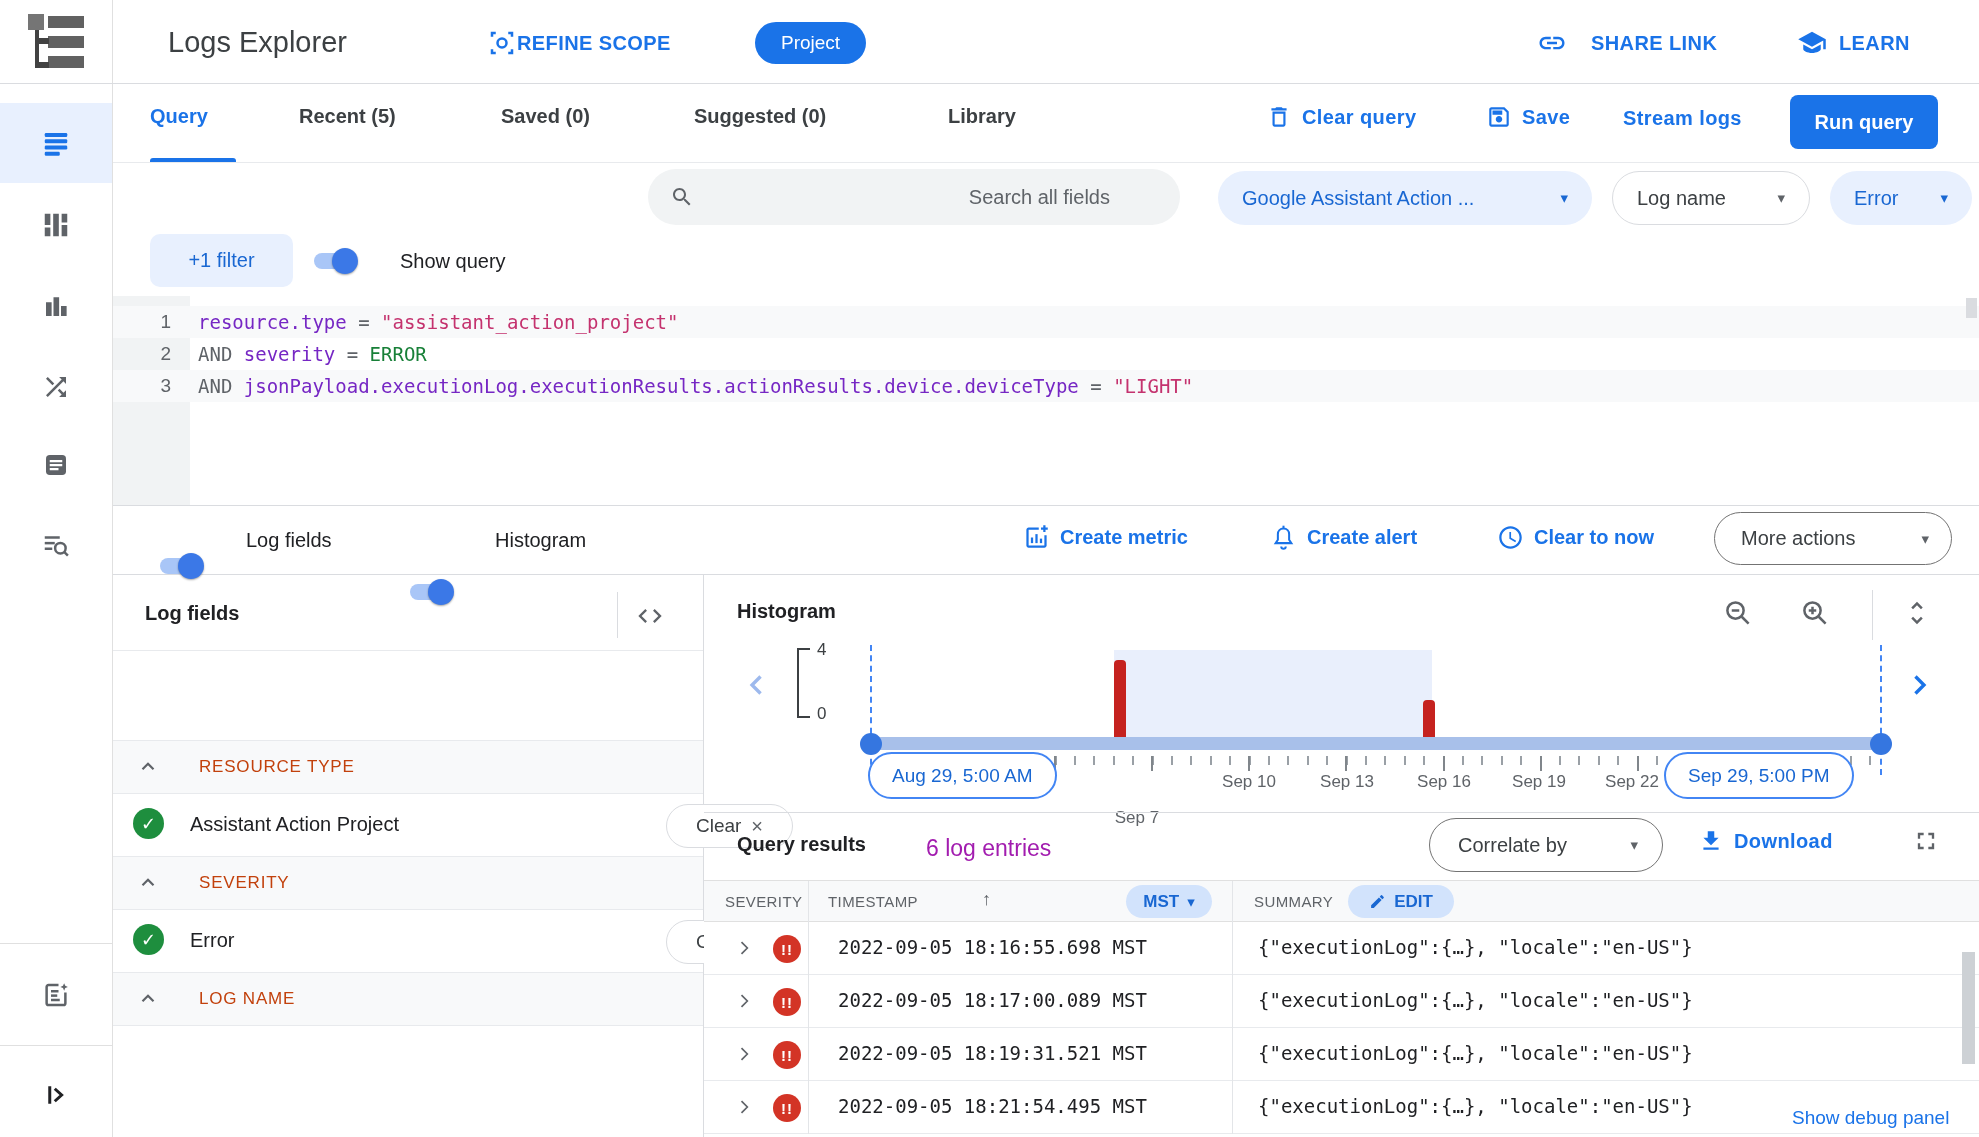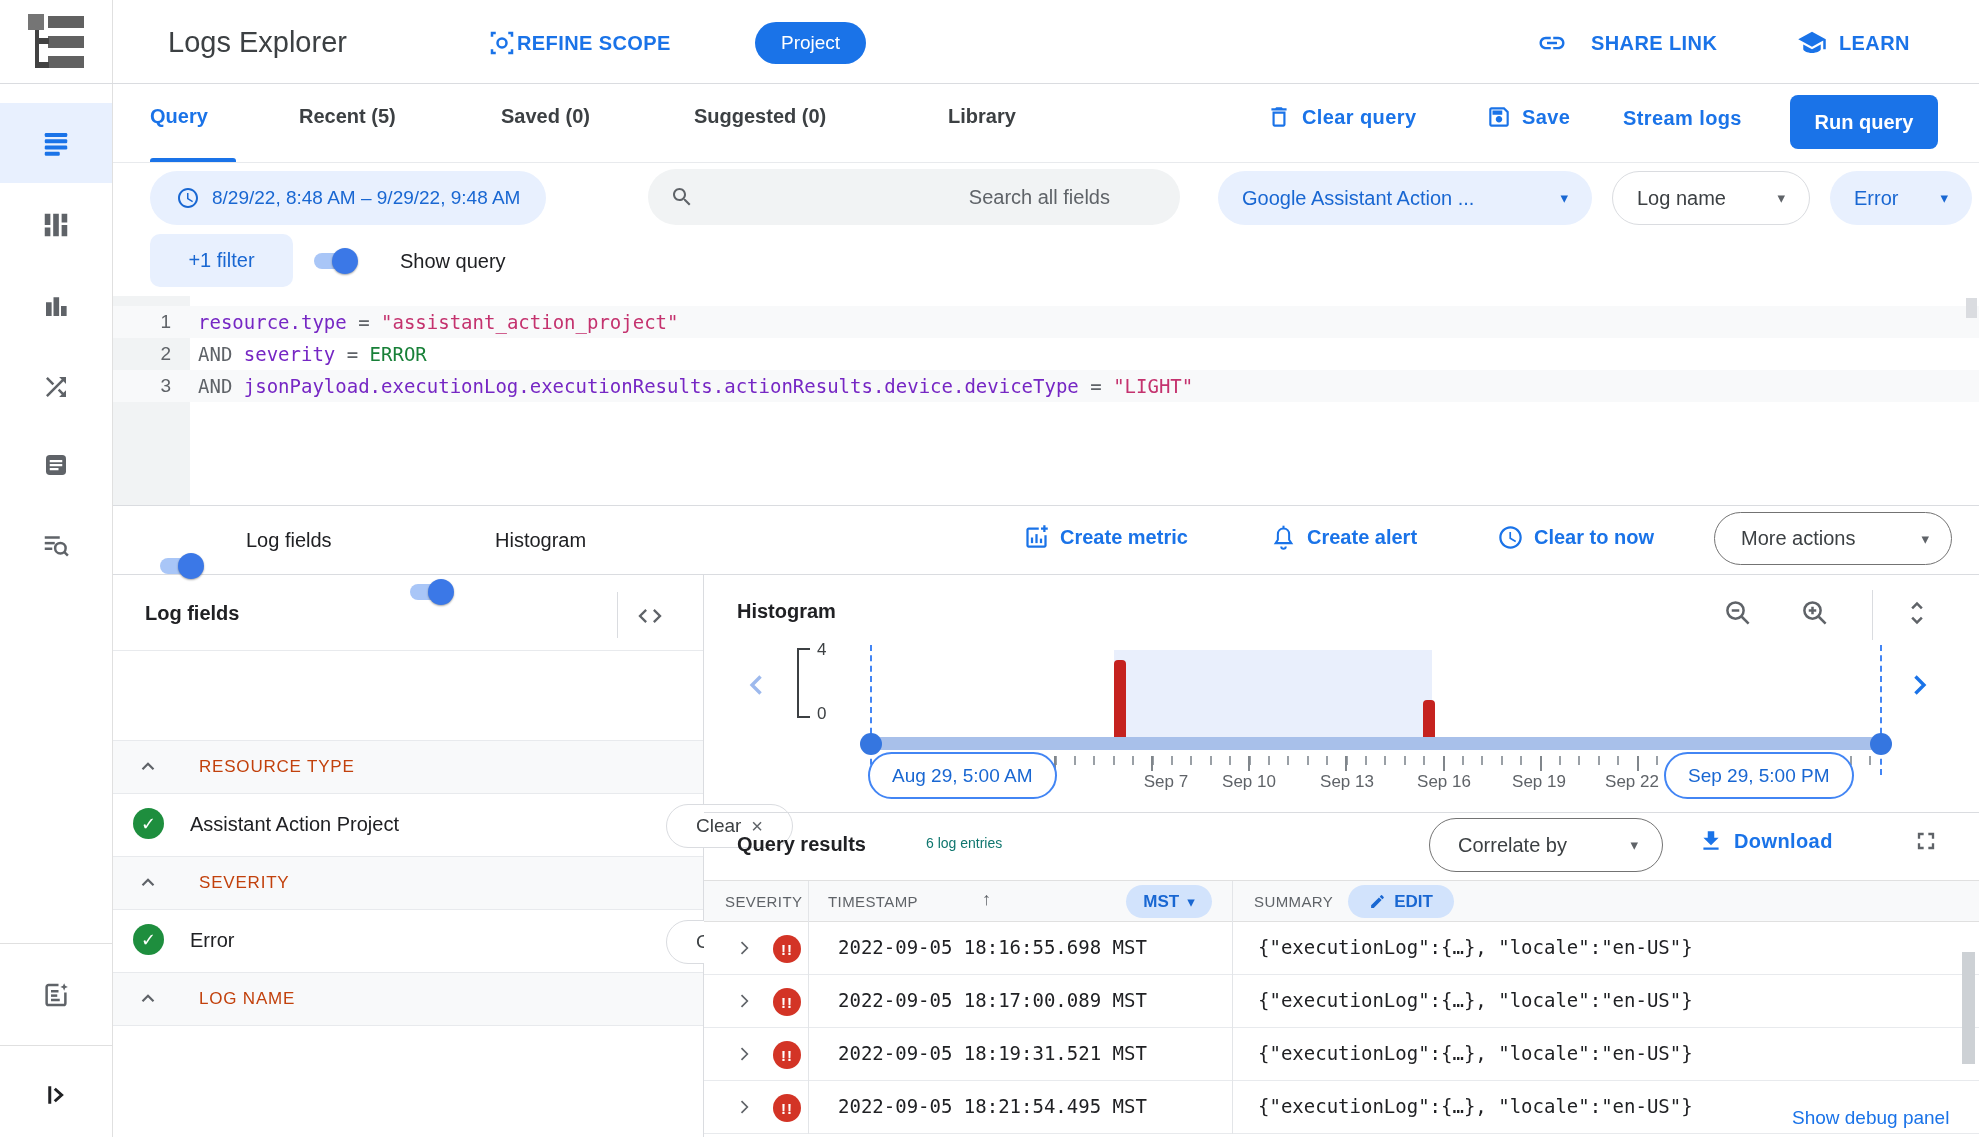--- a/index.html
+++ b/index.html
@@ -251,28 +251,20 @@
       <svg width="26" height="26" viewBox="0 0 24 24" fill="#1a73e8">
         <path d="M17 3H5c-1.1 0-2 .9-2 2v14c0 1.1.9 2 2 2h14c1.1 0 2-.9 2-2V7l-4-4zm2 16H5V5h11.17L19 7.83V19zm-7-8c-1.66 0-3 1.34-3 3s1.34 3 3 3 3-1.34 3-3-1.34-3-3-3zM6 6h9v4H6V6z"></path>
       </svg>
     </span>
     <span class="blue-link">Save</span>
   </div>
   <div class="abs blue-link" style="left:1623px;top:107px">Stream logs</div>
   <button id="run-query-btn" class="abs">Run query</button>
   <div id="tabs-border" class="abs"></div>
 
-  <div class="abs chip-blue" style="left:150px;top:171px;padding:0 26px">
-    <span>
-      <svg width="24" height="24" viewBox="0 0 24 24" fill="#1967d2">
-        <path d="M11.99 2C6.47 2 2 6.48 2 12s4.47 10 9.99 10C17.52 22 22 17.52 22 12S17.52 2 11.99 2zM12 20c-4.42 0-8-3.58-8-8s3.58-8 8-8 8 3.58 8 8-3.58 8-8 8zm.5-13H11v6l5.25 3.15.75-1.23-4.5-2.67z"></path>
-      </svg>
-    </span>
-    <span>8/29/22, 8:48 AM – 9/29/22, 9:48 AM</span>
-  </div>
   <div id="search-all" class="abs flexr">
     <span>
       <svg width="24" height="24" viewBox="0 0 24 24" fill="#5f6368">
         <path d="M15.5 14h-.79l-.28-.27C15.41 12.59 16 11.11 16 9.5 16 5.91 13.09 3 9.5 3S3 5.91 3 9.5 5.91 16 9.5 16c1.61 0 3.09-.59 4.23-1.57l.27.28v.79l5 4.99L20.49 19l-4.99-5zm-6 0C7.01 14 5 11.99 5 9.5S7.01 5 9.5 5 14 7.01 14 9.5 11.99 14 9.5 14z"></path>
       </svg>
     </span>
     <input placeholder="Search all fields" style="">
   </div>
   <div class="abs chip-blue" style="left:1218px;top:171px;width:374px;justify-content:space-between;padding:0 24px">
     <span style="font-size:20px">Google Assistant Action ...</span>
@@ -464,34 +456,34 @@
       </div>
     <div id="hist-sel-underline" style="left: 243px; width: 318px;"></div>
   </div>
 
   <div id="hist-track" class="abs"></div>
   <div class="hist-handle" style="left:860px"></div>
   <div class="hist-handle" style="left:1870px"></div>
   <div id="hist-ticks-minor" class="abs"></div>
   <div id="hist-ticks-major" class="abs"></div>
   <div id="hist-xaxis" class="abs">
-      <span class="x-tick-label" style="left: 295px;">Sep 7</span>
+      <span class="x-tick-label" style="left: 266px; margin-top: 36px;">Sep 7</span>
       <span class="x-tick-label" style="left: 378px;">Sep 10</span>
       <span class="x-tick-label" style="left: 476px;">Sep 13</span>
       <span class="x-tick-label" style="left: 573px;">Sep 16</span>
       <span class="x-tick-label" style="left: 668px;">Sep 19</span>
       <span class="x-tick-label" style="left: 761px;">Sep 22</span>
     </div>
 
   <div class="range-pill" style="left:868px">Aug 29, 5:00 AM</div>
   <div class="range-pill" style="left:1664px">Sep 29, 5:00 PM</div>
 
   <div id="results-border" class="abs"></div>
   <div class="abs panel-title" style="left:737px;top:833px">Query results</div>
-  <div class="abs" style="left:926px;top:835px;font-size:14px;color:#0f766e">6 log entries</div>
+  <div class="abs" style="left:926px;top:835px;font-size:23px;color:#a21caf">6 log entries</div>
   <div class="abs pill-btn" style="left:1429px;top:818px;width:234px;height:54px;padding:0 24px 0 28px">
     <span>Correlate by</span>
     <span class="caret" style="color:#5f6368">▾</span>
   </div>
   <div class="abs flexr" style="left:1698px;top:828px;gap:10px">
     <span>
       <svg width="26" height="26" viewBox="0 0 24 24" fill="#1a73e8">
         <path d="M19 9h-4V3H9v6H5l7 7 7-7zM5 18v2h14v-2H5z"></path>
       </svg>
     </span>

